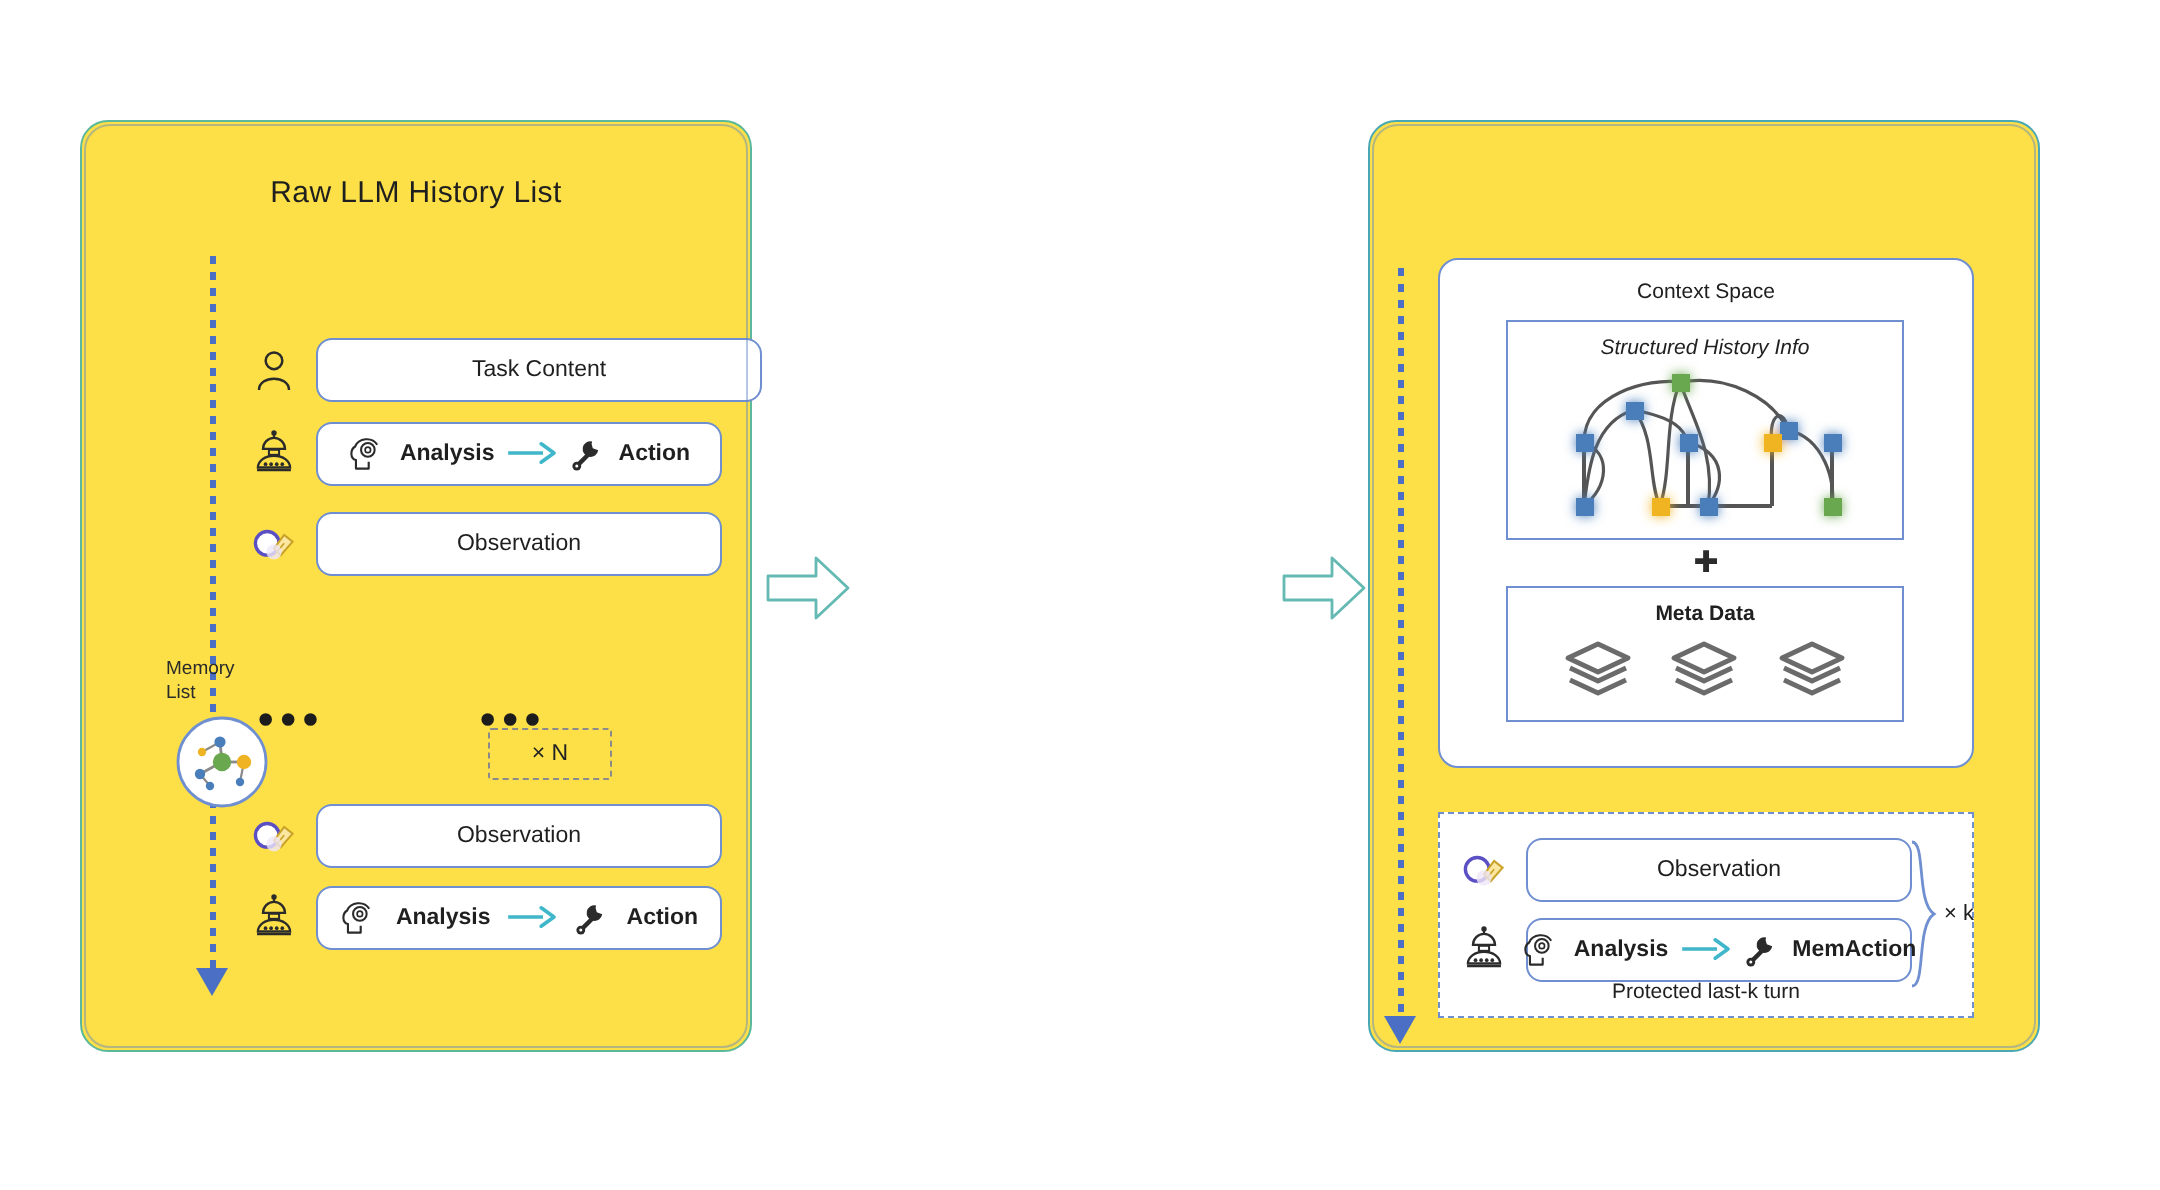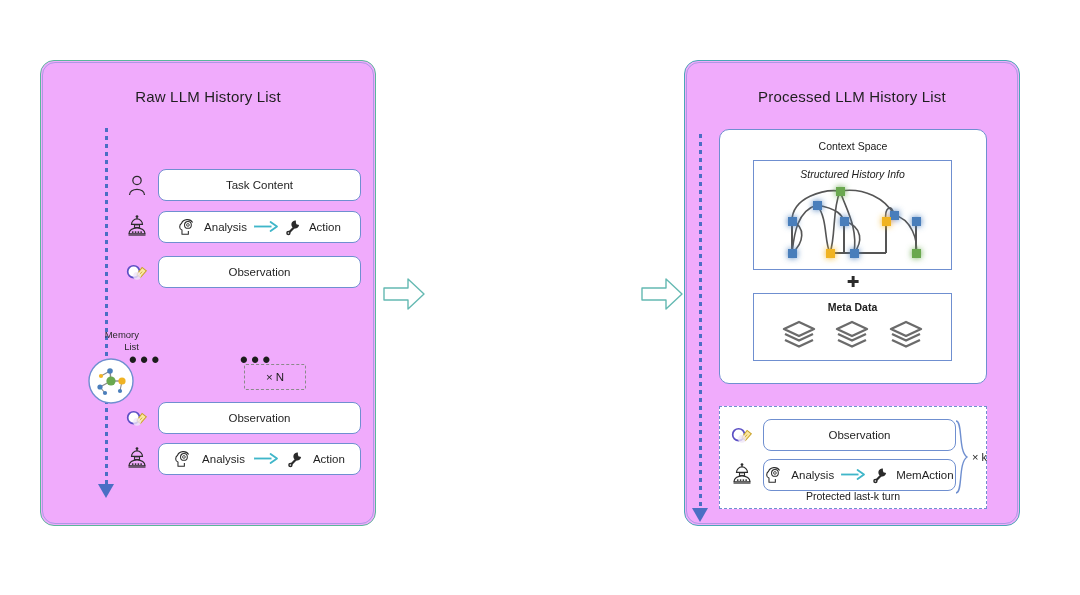--- a/index.html
+++ b/index.html
@@ -7,21 +7,21 @@
     width:1080px;height:595px;
     background:#ffffff;
     font-family:"Liberation Sans","DejaVu Sans",sans-serif;
     color:#1c1c1c;
     overflow:hidden;
     position:relative;
   }
   .stage{position:absolute;left:0;top:0;width:1080px;height:595px;}
 
   
-  .panel{position:absolute;border-radius:14px;background:#f0abfc;}
+  .panel{position:absolute;border-radius:14px;background:#fde047;}
   #panel-left{left:40px;top:60px;width:334px;height:464px;
     border:1.6px solid #5bb89a;box-shadow:0 0 0 0 transparent;}
   #panel-center{left:429px;top:135px;width:206px;height:320px;
     border:1.6px solid #59b9b0;}
   #panel-right{left:684px;top:60px;width:334px;height:464px;
     border:1.6px solid #4aa8b5;}
   
   #panel-left::after,#panel-center::after,#panel-right::after{
     content:"";position:absolute;left:1px;top:1px;right:1px;bottom:1px;
     border:1px solid rgba(90,130,200,.45);border-radius:13px;pointer-events:none;
@@ -39,37 +39,37 @@
     background-position:left top;background-size:3px 8px;background-repeat:repeat-y;}
   .timeline .head{position:absolute;left:-7px;bottom:-13px;width:0;height:0;
     border-left:8.5px solid transparent;border-right:8.5px solid transparent;
     border-top:14px solid #4a6fc4;}
 
   
   .row{position:absolute;display:flex;align-items:center;}
   .bubble{box-sizing:border-box;border:1.3px solid #6f8fd0;border-radius:8px;
     background:#fff;display:flex;align-items:center;justify-content:center;
     font-size:11.5px;color:#1f1f1f;height:32px;}
-  .bubble.inner{gap:7px;}
+  .bubble.inner{gap:7px;font-weight:bold;}
   .arrow-t{display:inline-block;color:#3fb6c9;font-size:15px;line-height:1;
     transform:translateY(-1px);}
 
   .avatar{width:24px;height:30px;flex:0 0 24px;margin-right:9px;
     display:flex;align-items:center;justify-content:center;}
 
   
   #xn-box{position:absolute;left:203px;top:303px;width:60px;height:24px;
     border:1.2px dashed #8a8a8a;border-radius:2px;display:flex;
     align-items:center;justify-content:center;font-size:11.5px;color:#222;}
 
   .ellipsis{position:absolute;font-size:22px;letter-spacing:3.5px;color:#1c1c1c;
     font-weight:700;line-height:1;}
 
   
-  #memory-space{position:absolute;left:42px;top:268px;width:56px;text-align:right;}
+  #memory-space{position:absolute;left:42px;top:268px;width:56px;text-align:left;}
   #memory-space .ms-label{font-size:9.5px;color:#2a2a2a;line-height:12px;}
   #memory-space .ms-orb{margin:4px auto 0;width:48px;height:48px;}
 
   
   .flow-arrow{position:absolute;}
 
   
   .ce-block{position:absolute;box-sizing:border-box;background:#c3d3ee;
     border:1.1px solid #8aa4cb;display:flex;align-items:center;justify-content:center;
     font-size:11px;color:#1d1d1d;letter-spacing:.3px;}
@@ -143,21 +143,21 @@
       </div>
     </div>
 
     <div class="row" style="left:84px;top:108px;">
       <span class="avatar">
         <svg viewBox="0 0 24 26" width="20" height="22">
           <circle cx="12" cy="7.5" r="5" fill="none" stroke="#2b2b2b" stroke-width="1.5"></circle>
           <path d="M3 25 C3 16 21 16 21 25" fill="none" stroke="#2b2b2b" stroke-width="1.5"></path>
         </svg>
       </span>
-      <span class="bubble" style="width:203px;">Task Content</span>
+      <span class="bubble" style="width:223px;">Task Content</span>
     </div>
 
     <div class="row" style="left:84px;top:150px;">
       <span class="avatar">
         <svg viewBox="0 0 26 28" width="22" height="24">
           <line x1="13" y1="1" x2="13" y2="4.5" stroke="#2b2b2b" stroke-width="1.3"></line>
           <circle cx="13" cy="1.6" r="1.6" fill="#2b2b2b"></circle>
           <path d="M6.5 11 a6.5 6.5 0 0 1 13 0 z" fill="none" stroke="#2b2b2b" stroke-width="1.4"></path>
           <rect x="10" y="11.5" width="6" height="3" fill="none" stroke="#2b2b2b" stroke-width="1.2"></rect>
           <path d="M3.5 22 a9.5 7 0 0 1 19 0 z" fill="none" stroke="#2b2b2b" stroke-width="1.4"></path>
@@ -274,21 +274,20 @@
   </div>
 
 
   <div class="flow-arrow" style="left:641px;top:277px;">
     <svg width="42" height="34" viewBox="0 0 42 34">
       <path d="M1 11 L25 11 L25 2 L41 17 L25 32 L25 23 L1 23 Z" fill="#ffffff" stroke="#64b9b2" stroke-width="1.4" stroke-linejoin="round"></path>
     </svg>
   </div>
 
   <div class="panel" id="panel-right">
-    <div class="panel-title">Processed LLM History List</div>
 
     <div class="timeline" style="left:14px;top:73px;height:375px;">
       <div class="dots"></div>
       <div class="head"></div>
     </div>
 
     <div id="context-space">
       <div class="cs-title">Context Space</div>
 
       <div id="shi-box">

